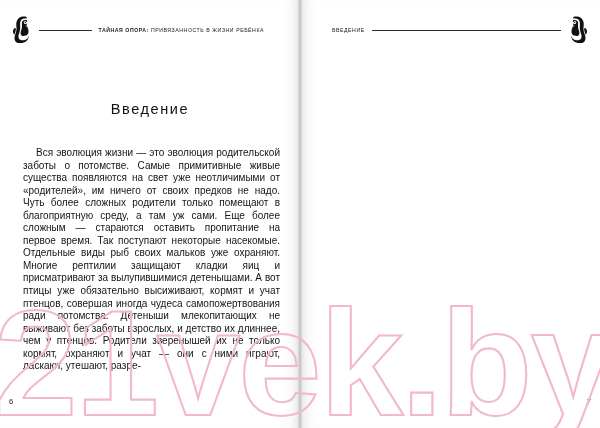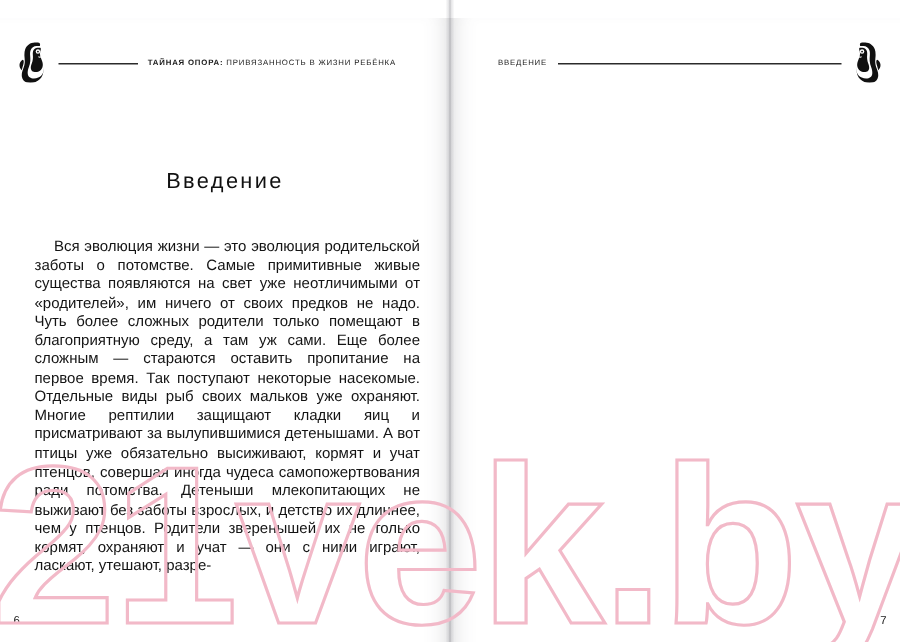--- a/index.html
+++ b/index.html
@@ -14,21 +14,20 @@
     background: #ffffff;
     overflow: hidden;
     font-family: "Liberation Sans", sans-serif;
   }
 
   
   .spread {
     position: absolute;
     inset: 0;
     display: flex;
-    margin-top: 12px;
   }
   .page {
     position: relative;
     width: 300px;
     height: 428px;
     background: #ffffff;
   }
   .page-left {
     box-shadow: inset -14px 0 16px -14px rgba(90,90,95,0.30);
   }

